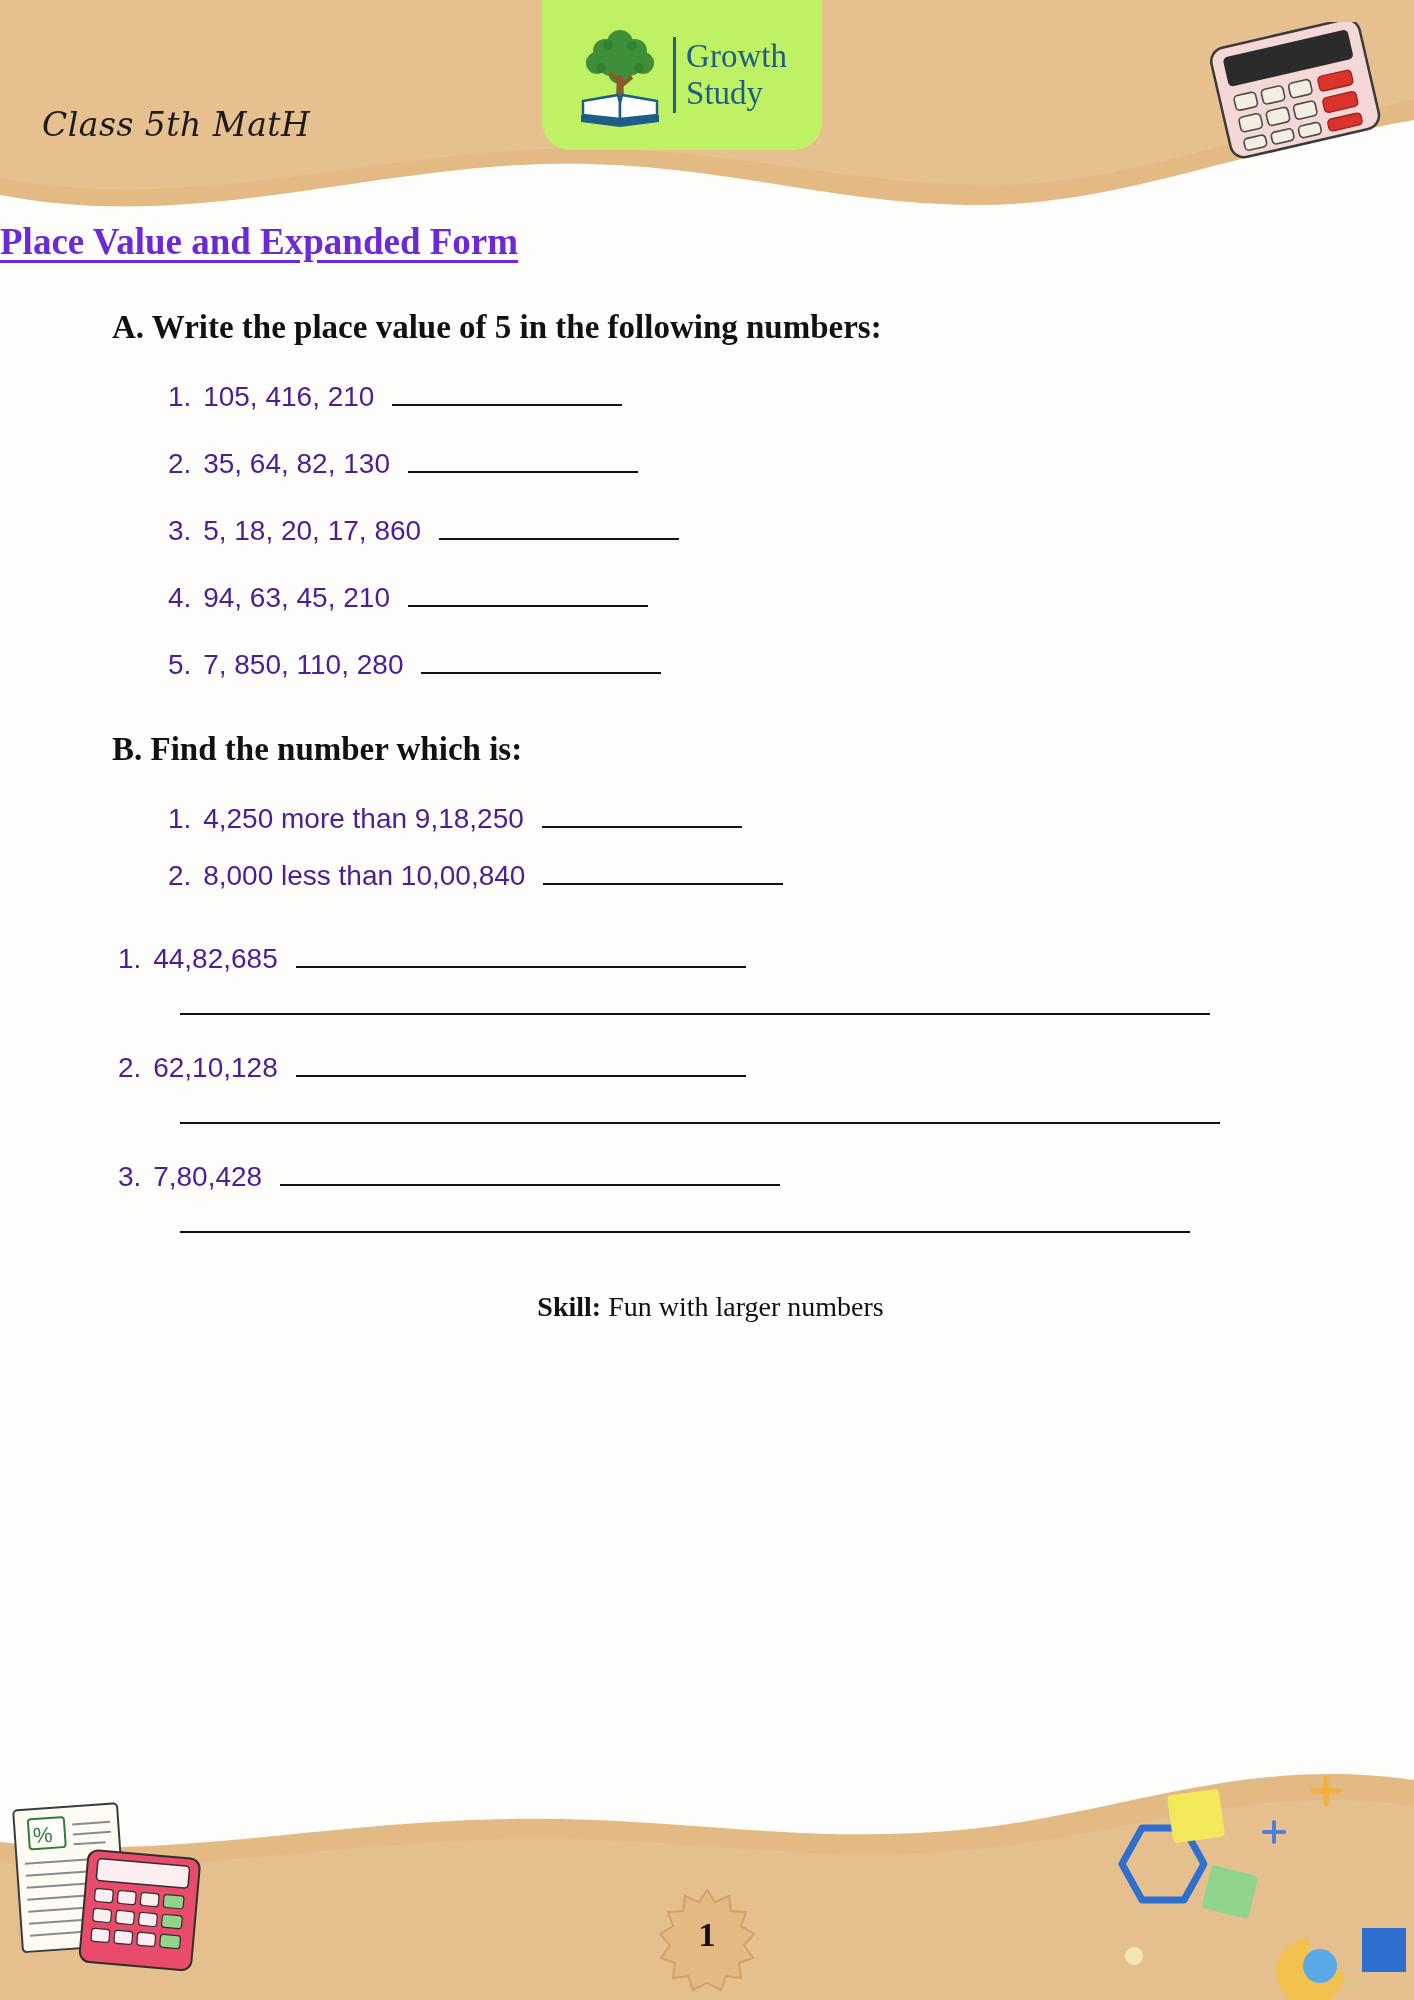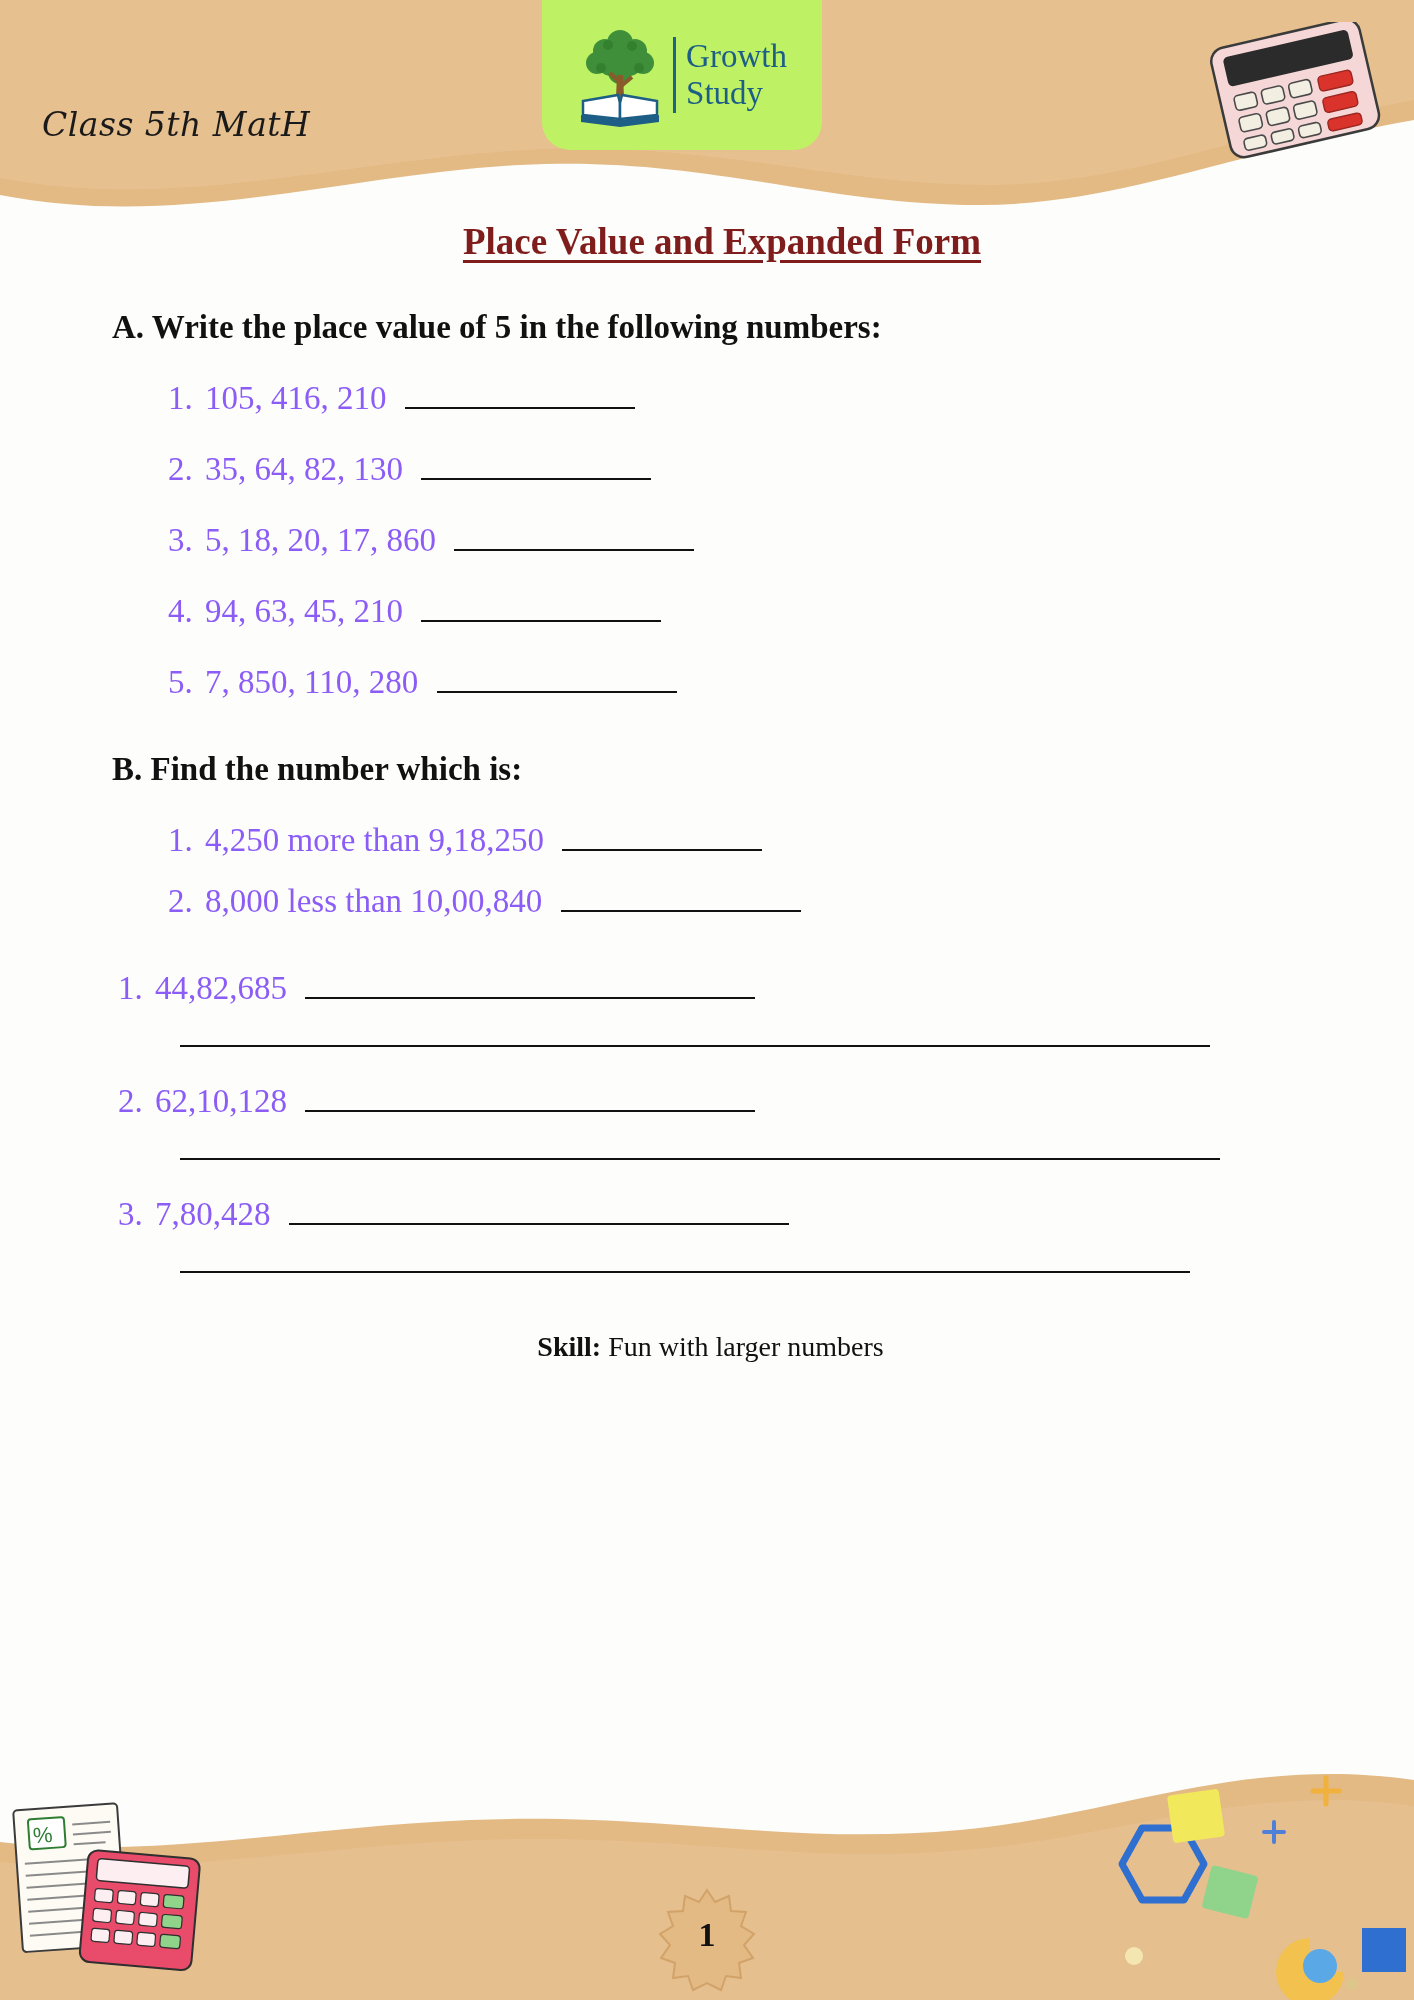--- a/index.html
+++ b/index.html
@@ -87,42 +87,40 @@
 
   
   .content {
     position: absolute;
     top: 196px;
     left: 0;
     width: 1414px;
     z-index: 3;
   }
   .worksheet-title {
-    text-align: center;
     font-family: "Liberation Serif", serif;
     font-weight: bold;
     font-size: 37px;
-    color: #7f1d1d;
+    color: #6d28d9;
     text-decoration: underline;
     text-underline-offset: 6px;
     margin: 24px 0 0 0;
-    padding-left: 30px;
   }
   .section-heading {
     font-family: "Liberation Serif", serif;
     font-weight: bold;
     font-size: 33px;
     color: #111;
     margin: 46px 0 0 112px;
   }
   .q-list { margin: 0; padding: 0; list-style: none; }
   .q-item {
-    font-family: Liberation Serif, serif;
-    font-size: 33px;
-    color: #8b5cf6;
+    font-family: Liberation Sans, sans-serif;
+    font-size: 28px;
+    color: #4c1d95;
     margin: 34px 0 0 168px;
     white-space: nowrap;
   }
   .q-item .num { margin-right: 4px; }
   .blank {
     display: inline-block;
     border-bottom: 2px solid #111;
     height: 24px;
     vertical-align: baseline;
     margin-left: 10px;

